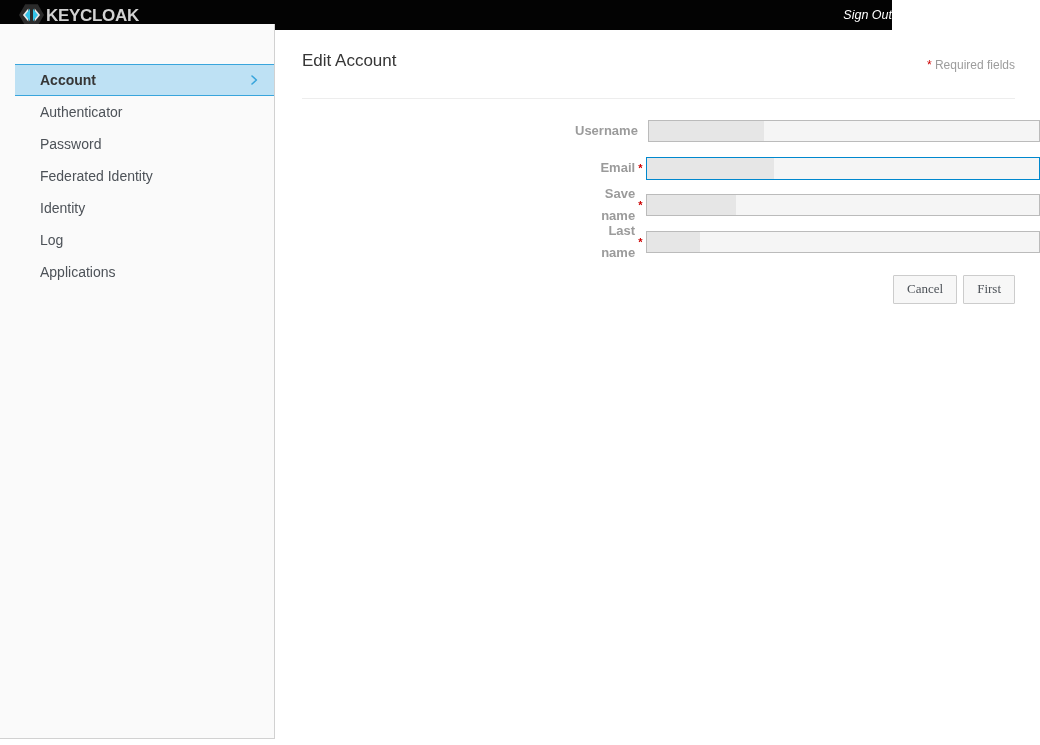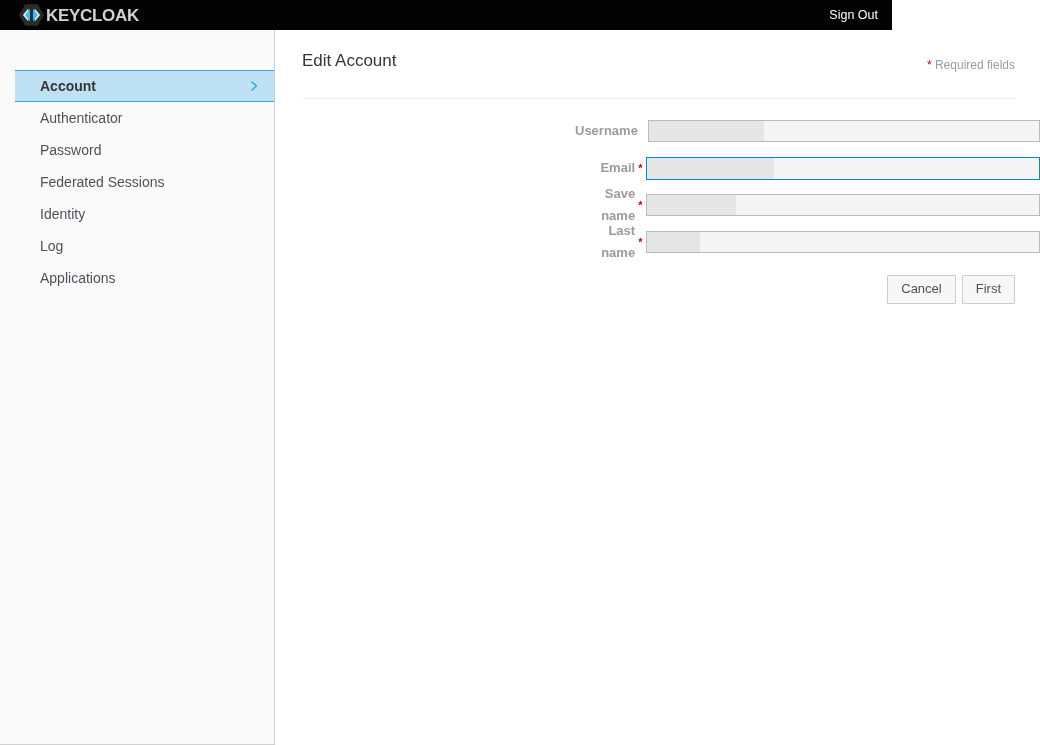--- a/index.html
+++ b/index.html
@@ -42,35 +42,35 @@
   .brand-text {
     margin-left: 2px;
     font-size: 17px;
     font-weight: bold;
     letter-spacing: -0.3px;
     color: #d2d2d2;
     line-height: 1;
   }
   .navbar-right {
     margin-left: auto;
-    margin-right: 14px;
     display: flex;
     align-items: center;
+    font-style: italic;
   }
   .signout-link {
     color: #ffffff;
     font-size: 12.5px;
     text-decoration: none;
     cursor: pointer;
   }
 
   
   .sidebar {
     position: absolute;
-    top: 30px;
+    top: 24px;
     left: 0;
     width: 275px;
     height: 715px;
     background: #fafafa;
     border-right: 1px solid #d1d1d1;
     border-bottom: 1px solid #d1d1d1;
     box-sizing: border-box;
   }
   .nav-list {
     list-style: none;
@@ -191,21 +191,21 @@
   }
 
   
   .form-actions {
     display: flex;
     justify-content: flex-end;
     margin-top: 22px;
     margin-right: 25px;
   }
   .btn {
-    font-family: Liberation Sans, sans-serif;
+    font-family: Liberation Serif, serif;
     font-size: 13px;
     color: #4d5258;
     background: #f7f7f7;
     border: 1px solid #cccccc;
     border-radius: 1px;
     padding: 5px 13px 6px;
     margin-left: 6px;
     cursor: pointer;
     line-height: 1.2;
   }
@@ -237,21 +237,21 @@
         <polyline points="4,2 8.4,6 4,10" fill="none" stroke="#39a5dc" stroke-width="1.6" stroke-linecap="round" stroke-linejoin="round"></polyline>
       </svg>
     </li>
     <li class="nav-item">
       <span>Authenticator</span>
     </li>
     <li class="nav-item">
       <span>Password</span>
     </li>
     <li class="nav-item">
-      <span>Federated Sessions</span>
+      <span>Federated Identity</span>
     </li>
     <li class="nav-item">
       <span>Identity</span>
     </li>
     <li class="nav-item">
       <span>Log</span>
     </li>
     <li class="nav-item">
       <span>Applications</span>
     </li>

